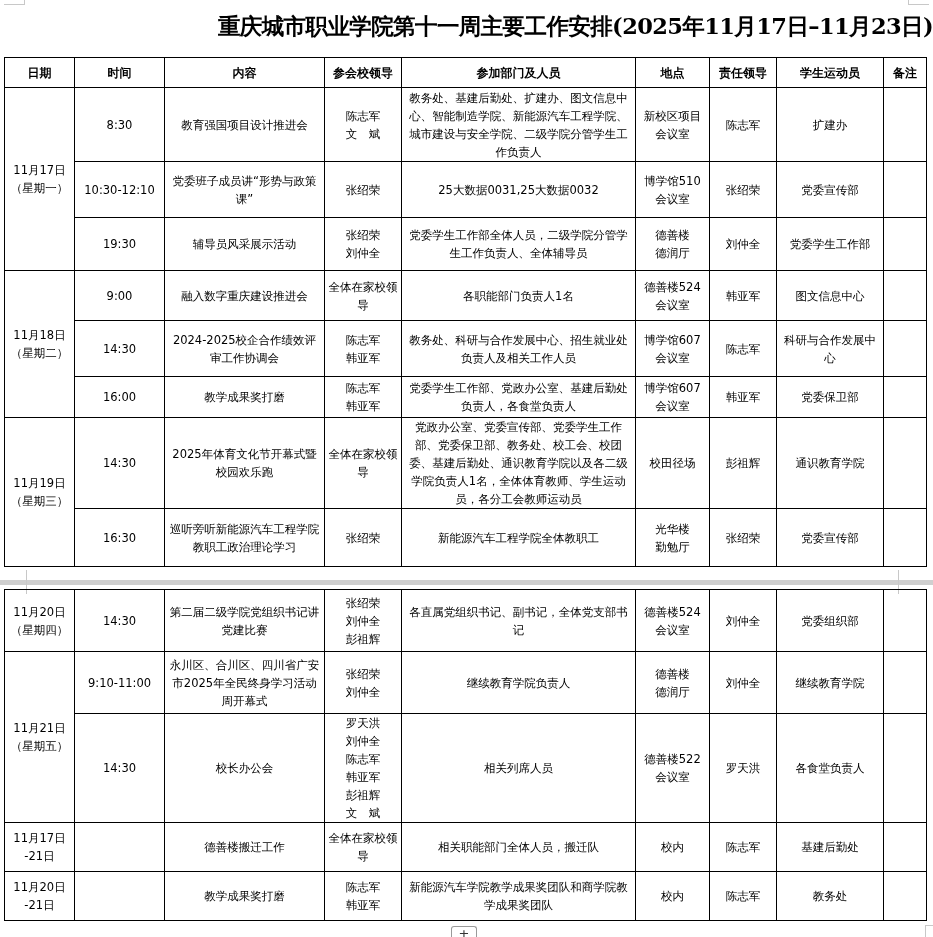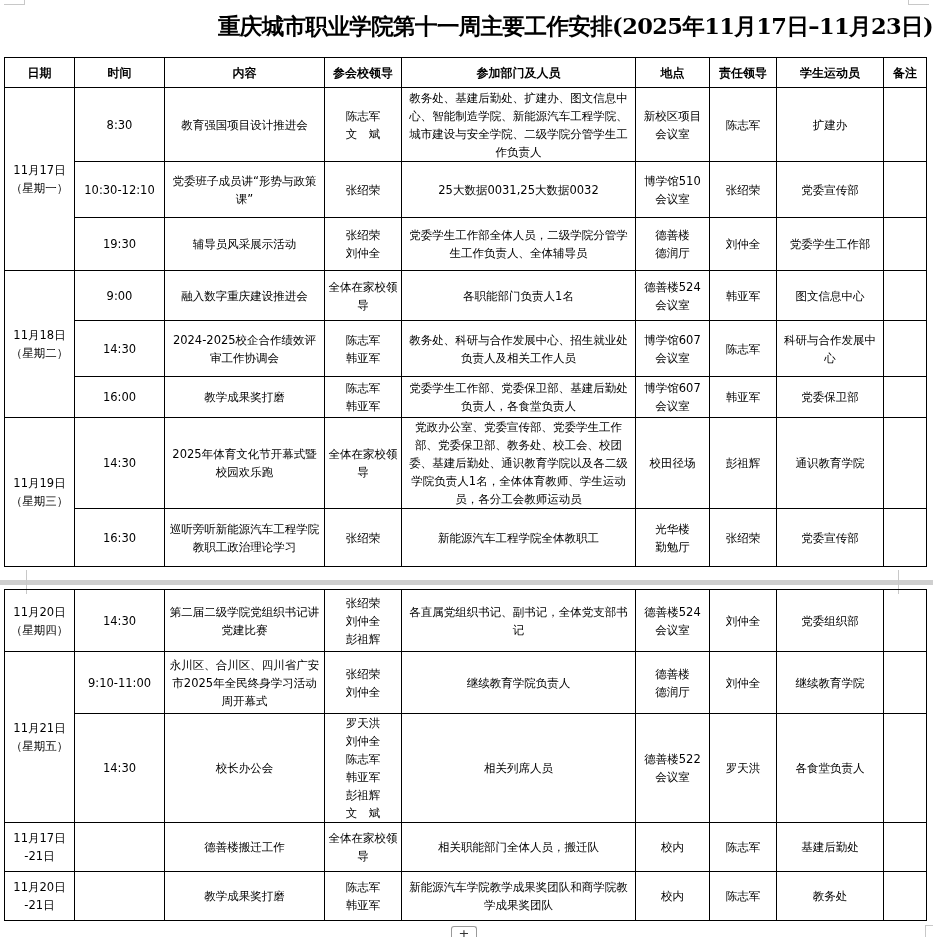--- a/index.html
+++ b/index.html
@@ -112,21 +112,21 @@
 会议室</td>
     <td>陈志军</td>
     <td>科研与合作发展中心</td>
     <td></td>
   </tr>
   <tr style="height:41px">
     <td>16:00</td>
     <td>教学成果奖打磨</td>
     <td class="ml">陈志军
 韩亚军</td>
-    <td>党委学生工作部、党委保卫部、基建后勤处负责人，各食堂负责人</td>
+    <td>党委学生工作部、党政办公室、基建后勤处负责人，各食堂负责人</td>
     <td class="ml">博学馆607
 会议室</td>
     <td>韩亚军</td>
     <td>党委保卫部</td>
     <td></td>
   </tr>
 
   <tr style="height:87px">
     <td rowspan="2" class="ml">11月19日
 （星期三）</td>

